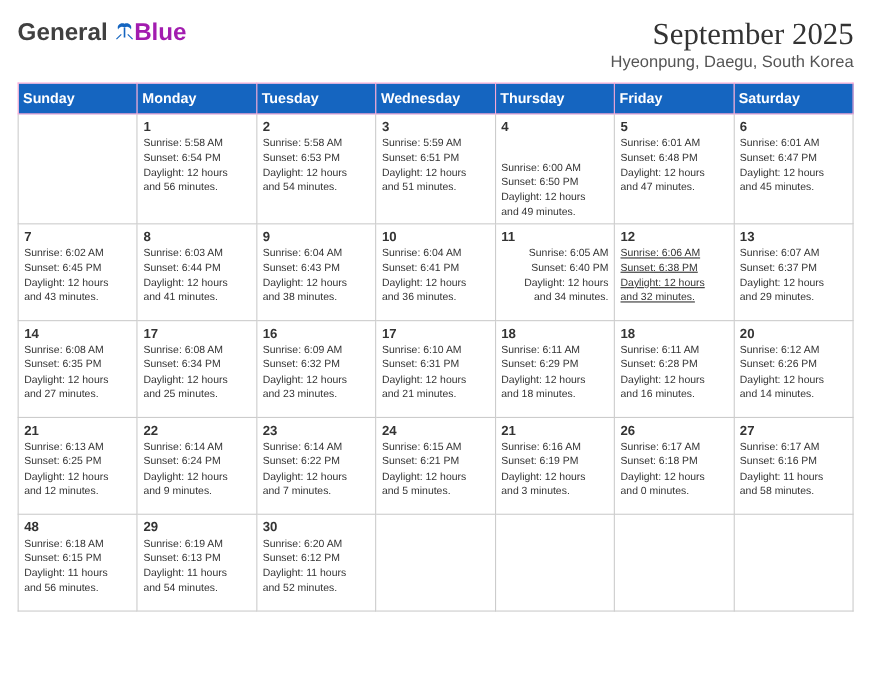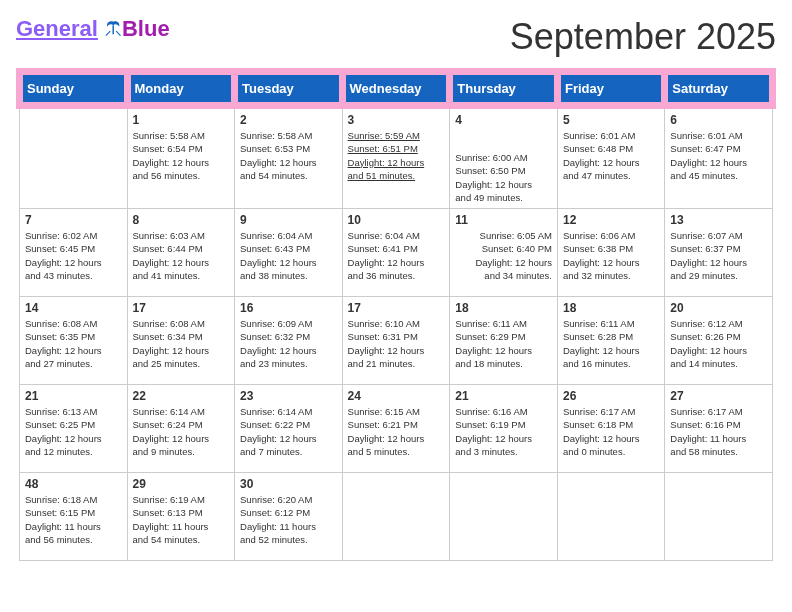--- a/index.html
+++ b/index.html
@@ -21,51 +21,52 @@
       flex-direction: column;
       align-items: flex-start;
     }
     .logo-text {
       display: flex;
       align-items: center;
       font-size: 22px;
       font-weight: bold;
       color: #333;
     }
-    .logo-general { color: #8b5cf6; text-decoration: underline; }
+    .logo-general { color: #404040; }
     .logo-blue { color: #a21caf; }
     .logo-bird {
       width: 22px;
       height: 22px;
       margin-left: 2px;
     }
     .title-block {
       text-align: right;
     }
     .month-title {
-      font-size: 36px;
+      font-size: 28px;
       color: #333;
       font-weight: normal;
+      font-family: Liberation Serif, serif;
     }
     .subtitle {
       font-size: 15px;
       color: #555;
     }
     .calendar {
       width: 100%;
       border-collapse: collapse;
       border: 1px solid #ccc;
     }
     .calendar th {
       background-color: #1565c0;
       color: #fff;
       font-size: 13px;
       padding: 6px 4px;
       text-align: left;
-      border: 7px solid #f9a8d4;
+      border: 1px solid #f9a8d4;
     }
     .calendar td {
       vertical-align: top;
       border: 1px solid #ccc;
       padding: 4px 5px;
       font-size: 10px;
       color: #333;
       width: 108px;
       min-height: 80px;
       height: 88px;
@@ -102,20 +103,21 @@
         <path d="M18 5 C22 3, 28 6, 26 12 C24 8, 20 8, 18 10 C16 8, 12 8, 10 12 C8 6, 14 3, 18 5Z" fill="#1565c0"></path>
         <path d="M18 10 L18 22" stroke="#1565c0" stroke-width="2"></path>
         <path d="M14 18 C12 20, 10 22, 8 24" stroke="#1565c0" stroke-width="1.5" fill="none"></path>
         <path d="M22 18 C24 20, 26 22, 28 24" stroke="#1565c0" stroke-width="1.5" fill="none"></path>
       </svg>
       <span class="logo-blue">Blue</span>
     </div>
   </div>
   <div class="title-block">
     <div class="month-title">September 2025</div>
+    <div class="subtitle">Hyeonpung, Daegu, South Korea</div>
   </div>
 </div>
 
 <table class="calendar">
   <thead>
     <tr>
     <th>Sunday</th>
         <th>Monday</th>
         <th>Tuesday</th>
         <th>Wednesday</th>
@@ -136,21 +138,21 @@
         </td>
         <td>
           <span class="day-number">2</span>
           <div class="day-info" style="white-space: pre-line;">Sunrise: 5:58 AM
 Sunset: 6:53 PM
 Daylight: 12 hours
 and 54 minutes.</div>
         </td>
         <td>
           <span class="day-number">3</span>
-          <div class="day-info" style="white-space: pre-line; text-decoration: underline;">Sunrise: 5:59 AM
+          <div class="day-info" style="white-space: pre-line;">Sunrise: 5:59 AM
 Sunset: 6:51 PM
 Daylight: 12 hours
 and 51 minutes.</div>
         </td>
         <td>
           <span class="day-number">4</span>
           <div class="day-info" style="white-space: pre-line; margin-top: 24px;">Sunrise: 6:00 AM
 Sunset: 6:50 PM
 Daylight: 12 hours
 and 49 minutes.</div>
@@ -201,21 +203,21 @@
         </td>
         <td>
           <span class="day-number">11</span>
           <div class="day-info" style="white-space: pre-line; text-align: right;">Sunrise: 6:05 AM
 Sunset: 6:40 PM
 Daylight: 12 hours
 and 34 minutes.</div>
         </td>
         <td>
           <span class="day-number">12</span>
-          <div class="day-info" style="white-space: pre-line;">Sunrise: 6:06 AM
+          <div class="day-info" style="white-space: pre-line; text-decoration: underline;">Sunrise: 6:06 AM
 Sunset: 6:38 PM
 Daylight: 12 hours
 and 32 minutes.</div>
         </td>
         <td>
           <span class="day-number">13</span>
           <div class="day-info" style="white-space: pre-line;">Sunrise: 6:07 AM
 Sunset: 6:37 PM
 Daylight: 12 hours
 and 29 minutes.</div>

